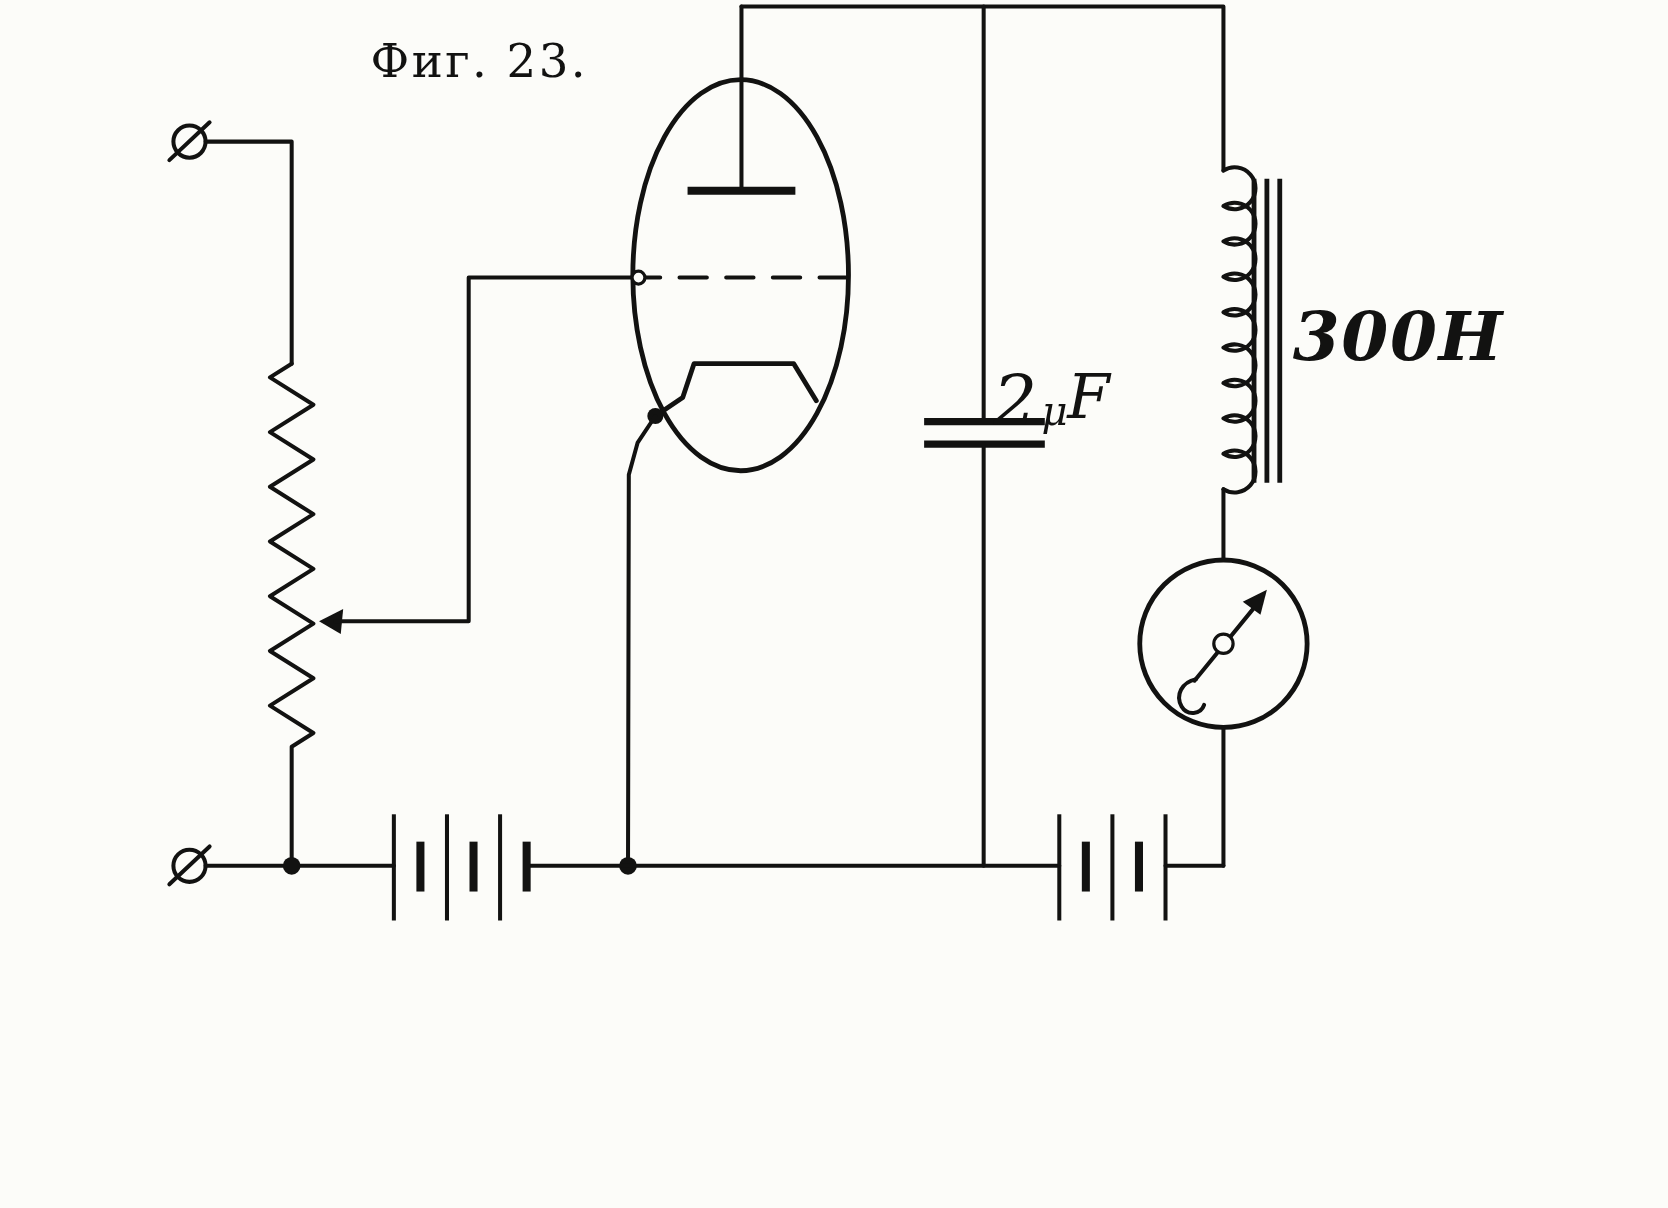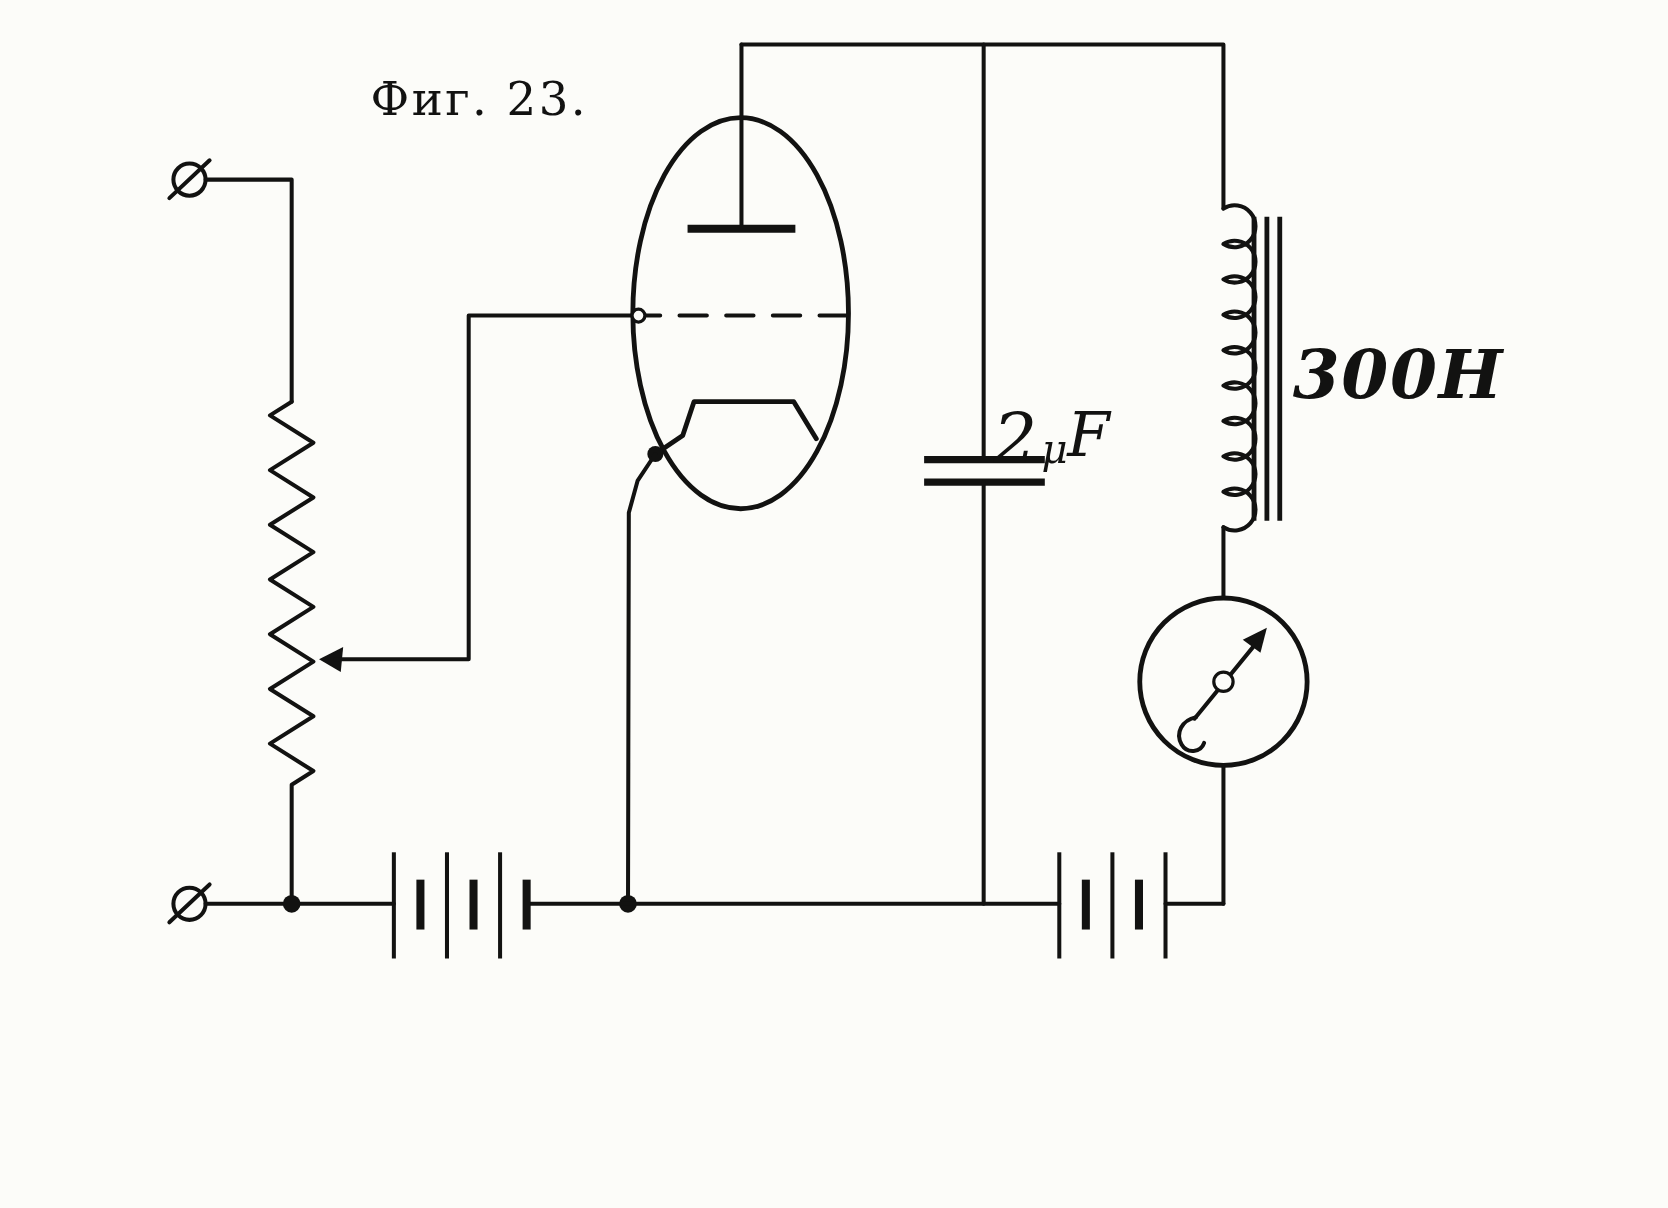--- a/index.html
+++ b/index.html
@@ -1,17 +1,17 @@
 <!DOCTYPE html>
 <html style="--paper: #fcfcf9; --ink: #121211;"><head>
 <meta charset="utf-8">
 <style>
   :root { --paper:#fcfcf9; --ink:#121211; }
   html,body { margin:0; padding:0; background:var(--paper); }
-  .page { position:relative; width:1668px; height:972px; background:var(--paper); overflow:hidden;margin-top:38px; }
+  .page { position:relative; width:1668px; height:972px; background:var(--paper); overflow:hidden; }
   svg { display:block; width:100%; height:100%; }
 
   .wire   { fill:none; stroke:var(--ink); stroke-width:5; stroke-linecap:round; stroke-linejoin:round; }
   .wide   { stroke-width:6; }
   .plate  { fill:none; stroke:var(--ink); stroke-width:10; stroke-linecap:butt; }
   .capln  { fill:none; stroke:var(--ink); stroke-width:9;  stroke-linecap:butt; }
   .cellL  { fill:none; stroke:var(--ink); stroke-width:5;  stroke-linecap:butt; }
   .cellS  { fill:none; stroke:var(--ink); stroke-width:10; stroke-linecap:butt; }
   .core   { fill:none; stroke:var(--ink); stroke-width:6;  stroke-linecap:butt; }
   .dashed { stroke-dasharray:34 24; }

